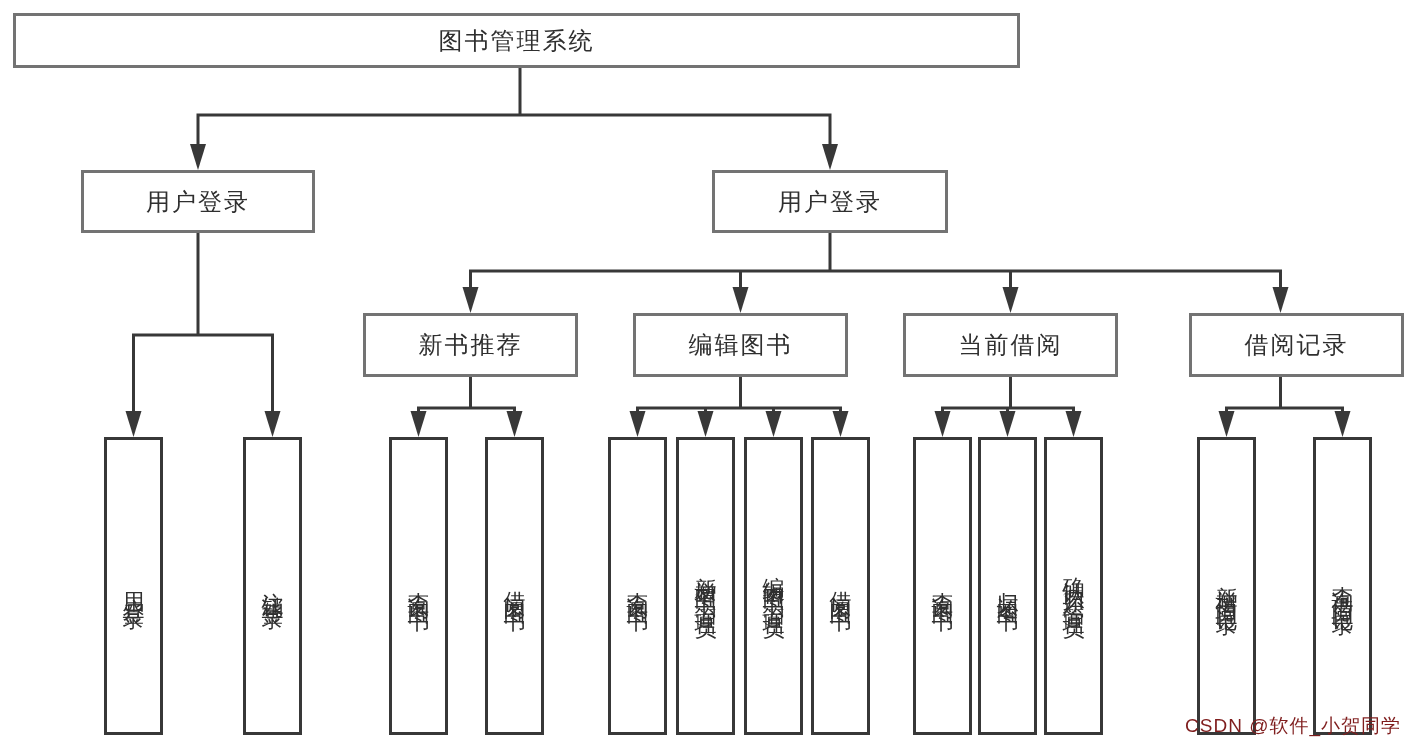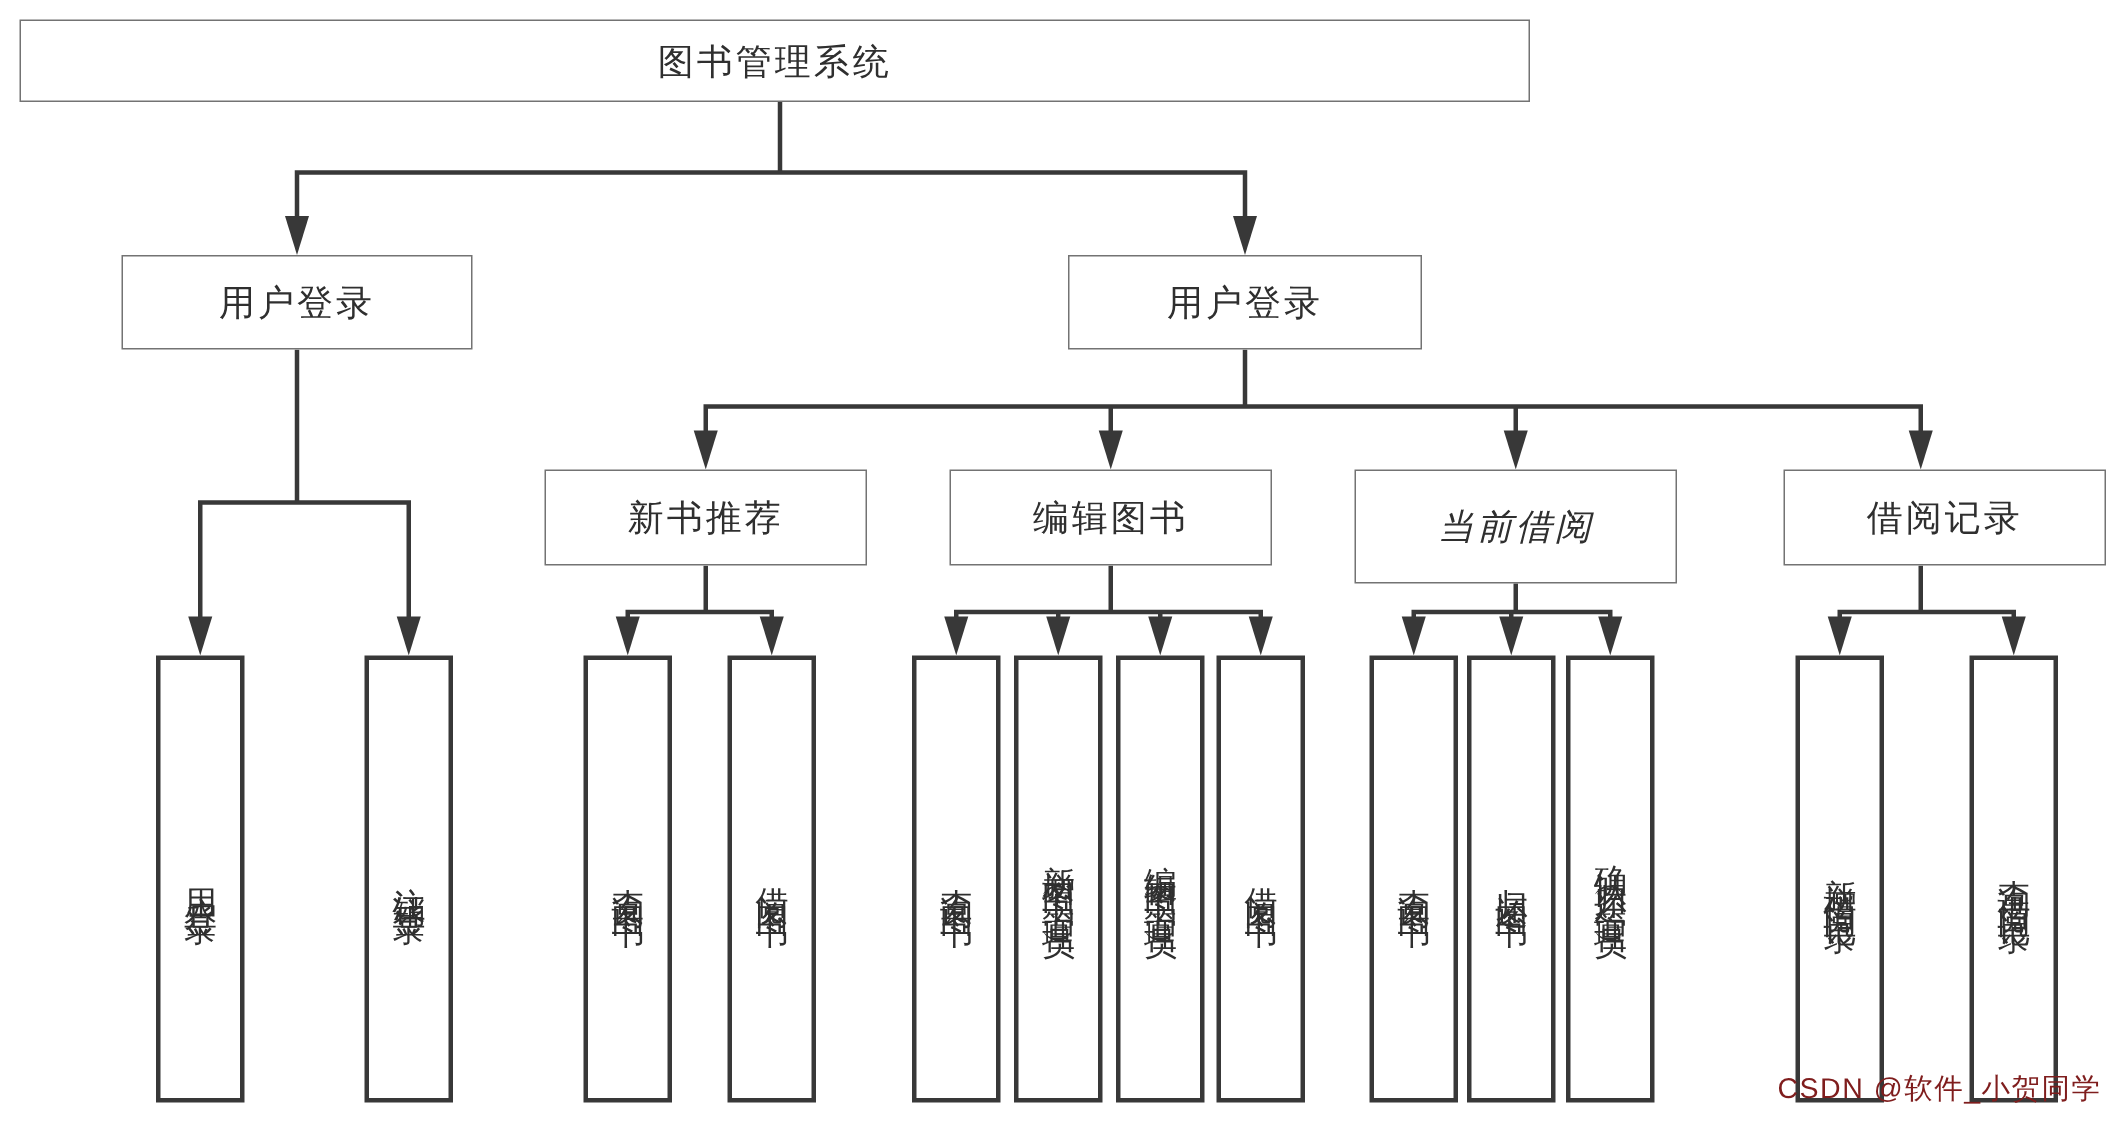--- a/index.html
+++ b/index.html
@@ -6,21 +6,21 @@
   .canvas{
     position:relative;
     width:1405px;height:747px;
     background:#ffffff;
     font-family:"Liberation Sans",sans-serif;
     overflow:hidden;
   }
   svg.connectors{position:absolute;left:0;top:0;z-index:1;}
   .hbox{
     position:absolute;box-sizing:border-box;z-index:2;
-    background:#ffffff;border:1px solid #737373;
+    background:#ffffff;border:3px solid #737373;
     display:flex;align-items:center;justify-content:center;
   }
   .hbox .lbl{
     font-size:24px;color:#2f2f2f;letter-spacing:2px;white-space:nowrap;
   }
   .vbox{
     position:absolute;box-sizing:border-box;z-index:2;
     background:#ffffff;border:3px solid #383838;
     display:flex;align-items:center;justify-content:center;
     top:437px;width:59px;height:298px;
@@ -90,21 +90,21 @@
   <div class="hbox" style="left:712px;top:170px;width:236px;height:63px;">
     <span class="lbl">用户登录</span>
   </div>
 
   <div class="hbox" style="left:363px;top:313px;width:215px;height:64px;">
     <span class="lbl">新书推荐</span>
   </div>
   <div class="hbox" style="left:633px;top:313px;width:215px;height:64px;">
     <span class="lbl">编辑图书</span>
   </div>
-  <div class="hbox" style="left:903px;top:313px;width:215px;height:76px;font-style:italic;">
+  <div class="hbox" style="left:903px;top:313px;width:215px;height:64px;">
     <span class="lbl">当前借阅</span>
   </div>
   <div class="hbox" style="left:1173px;top:313px;width:215px;height:64px;margin-left:16px;">
     <span class="lbl">借阅记录</span>
   </div>
 
   <div class="vbox" style="left:104px;">
     <span class="lbl">用户登录</span>
   </div>
   <div class="vbox" style="left:243px;">

